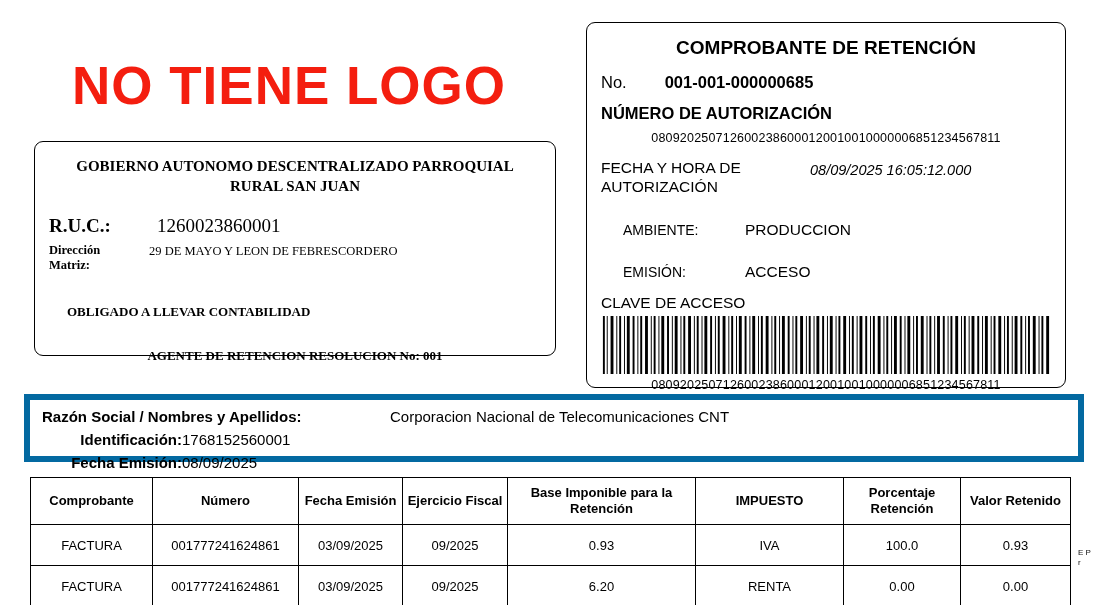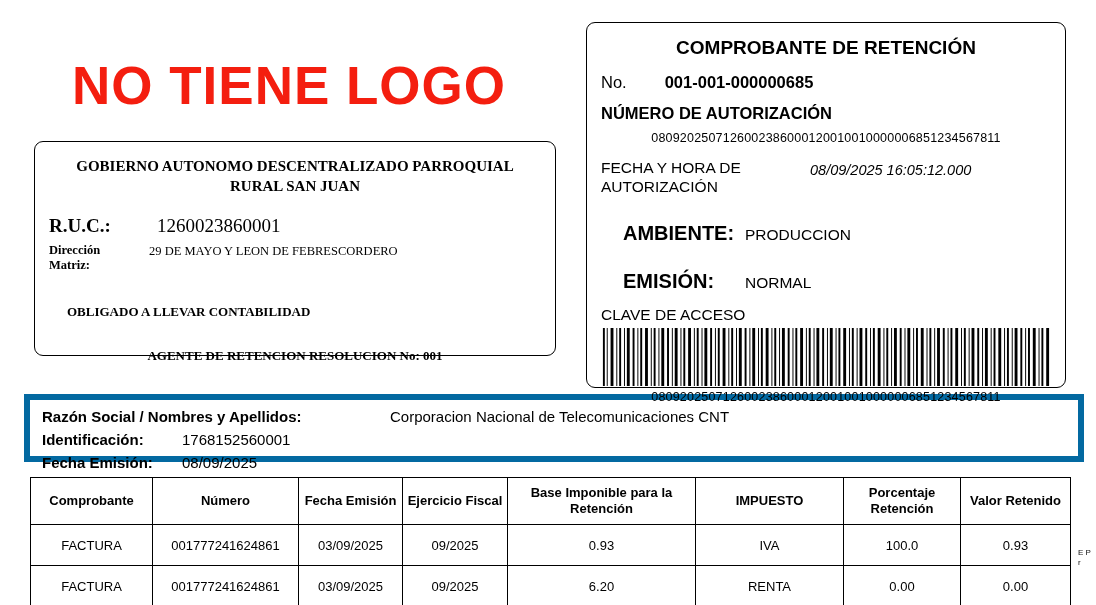--- a/index.html
+++ b/index.html
@@ -163,22 +163,22 @@
     font-style: italic;
   }
 
   .kv-row {
     display: flex;
     align-items: baseline;
     margin-top: 13px;
     margin-left: 22px;
   }
   .kv-label {
-    font-weight: bold;
-    font-size: 20px;
+    font-weight: normal;
+    font-size: 14px;
     width: 122px;
     margin-top: 12px;
   }
   .kv-value {
     font-size: 15.5px;
   }
 
   .clave-title {
     font-size: 15.5px;
     margin-top: 13px;
@@ -210,21 +210,21 @@
   .rcv-row {
     display: flex;
     align-items: baseline;
     margin-bottom: 6px;
   }
   .rcv-label {
     font-weight: bold;
     font-size: 15px;
   }
   .rcv-label.w1 { width: 348px; }
-  .rcv-label.w2 { width: 140px; }
+  .rcv-label.w2 { width: 140px; text-align: right; }
   .rcv-value {
     font-size: 15px;
   }
 
   
   .table-wrap {
     margin: 15px 24px 0 30px;
   }
   table.details {
     border-collapse: collapse;
@@ -315,21 +315,21 @@
         <div class="fecha-value">08/09/2025 16:05:12.000</div>
       </div>
 
       <div class="kv-row">
         <div class="kv-label">AMBIENTE:</div>
         <div class="kv-value">PRODUCCION</div>
       </div>
 
       <div class="kv-row">
         <div class="kv-label">EMISIÓN:</div>
-        <div class="kv-value">NORMAL</div>
+        <div class="kv-value">ACCESO</div>
       </div>
 
       <div class="clave-title">CLAVE DE ACCESO</div>
 
       <svg class="barcode" viewBox="0 0 470 58" preserveAspectRatio="none">
         <rect x="0" y="0" width="470" height="58" fill="#ffffff"></rect>
         <g fill="#000000">
           <rect x="2" y="0" width="2" height="58"></rect>
           <rect x="6" y="0" width="1" height="58"></rect>
           <rect x="10" y="0" width="3" height="58"></rect>

